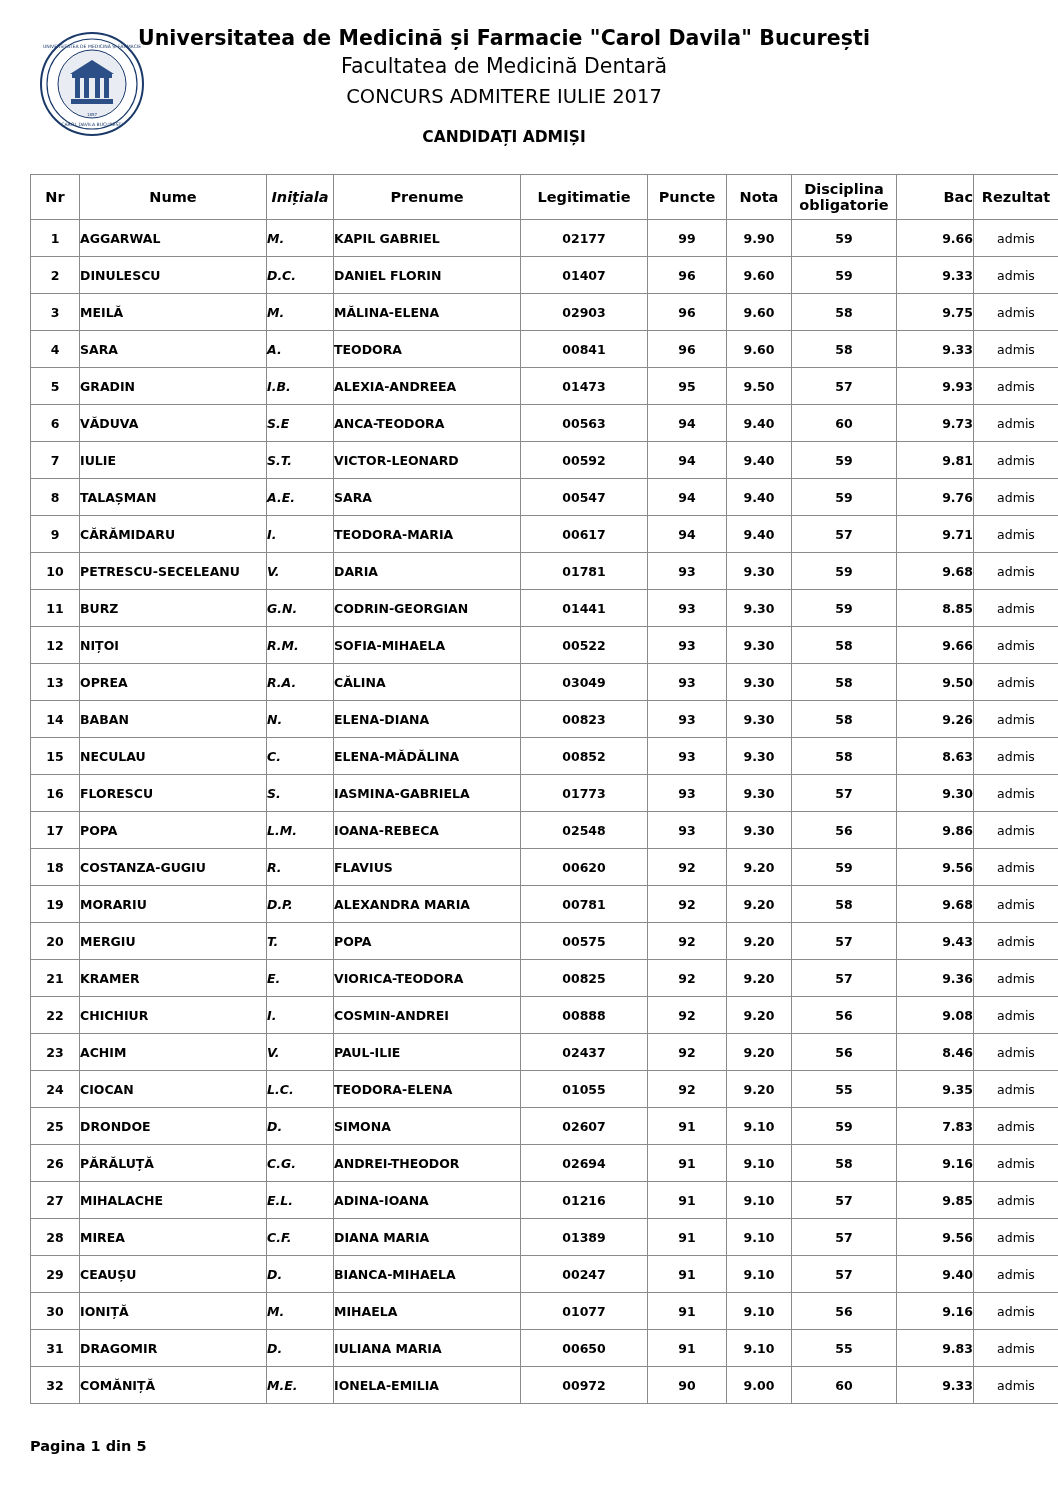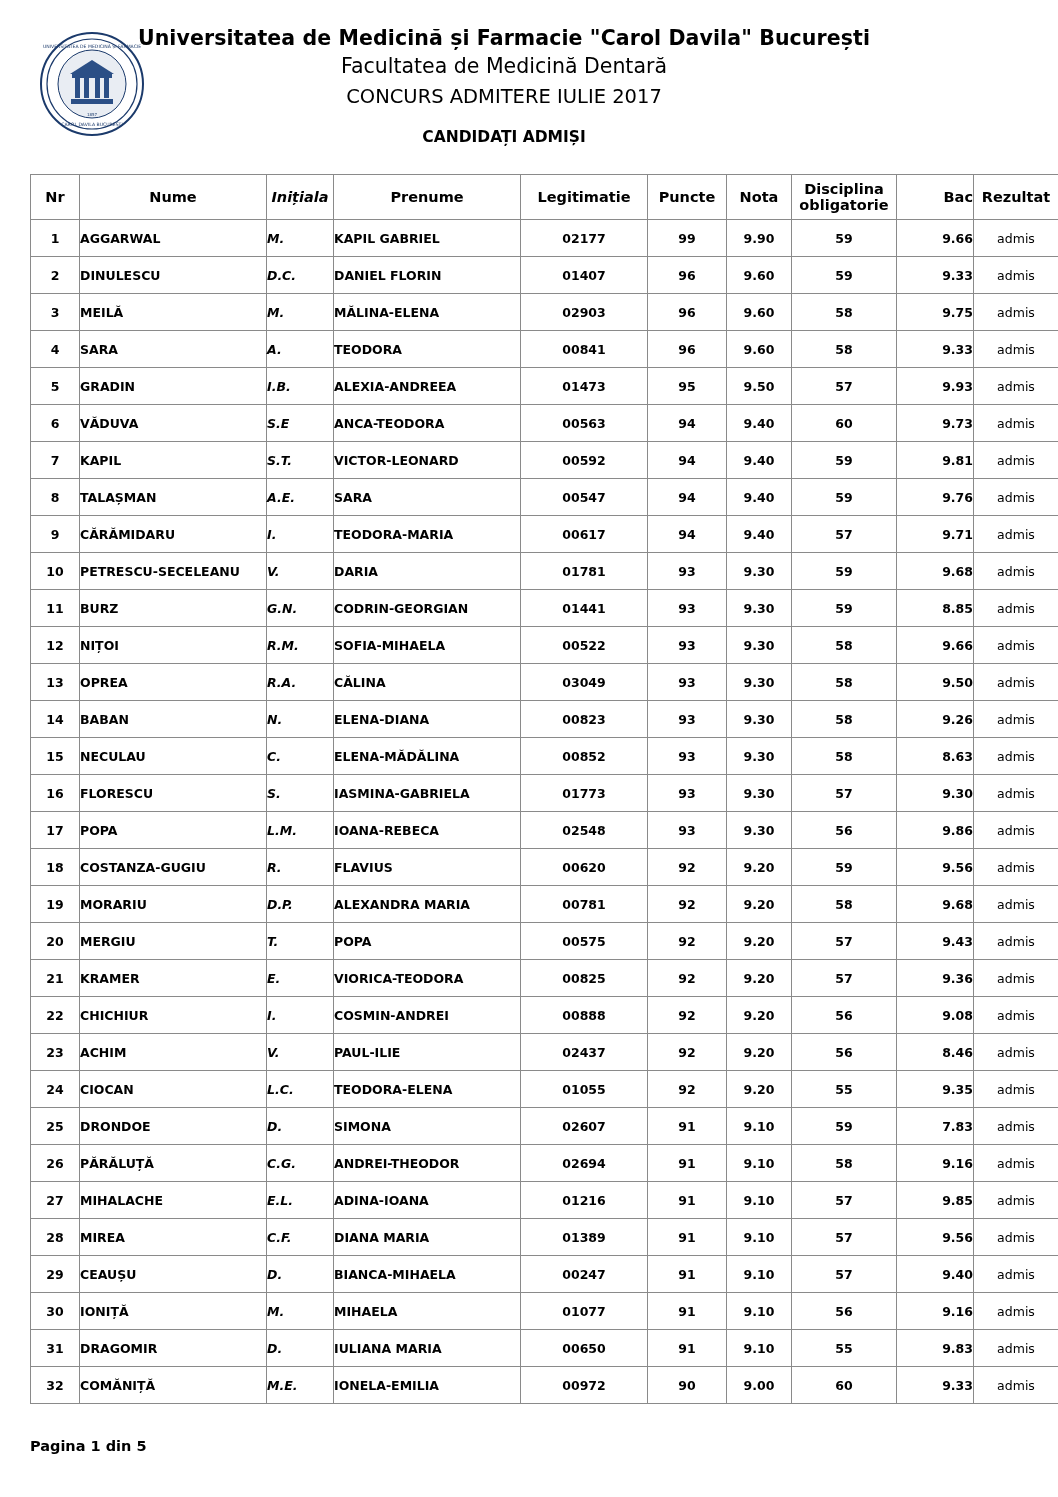--- a/index.html
+++ b/index.html
@@ -217,21 +217,21 @@
           <td class="c-prenume">ANCA-TEODORA</td>
           <td class="c-leg">00563</td>
           <td class="c-puncte">94</td>
           <td class="c-nota">9.40</td>
           <td class="c-disc">60</td>
           <td class="c-bac">9.73</td>
           <td class="c-rez">admis</td>
         </tr>
         <tr>
           <td class="c-nr">7</td>
-          <td class="c-nume">KAPIL</td>
+          <td class="c-nume">IULIE</td>
           <td class="c-init">S.T.</td>
           <td class="c-prenume">VICTOR-LEONARD</td>
           <td class="c-leg">00592</td>
           <td class="c-puncte">94</td>
           <td class="c-nota">9.40</td>
           <td class="c-disc">59</td>
           <td class="c-bac">9.81</td>
           <td class="c-rez">admis</td>
         </tr>
         <tr>

